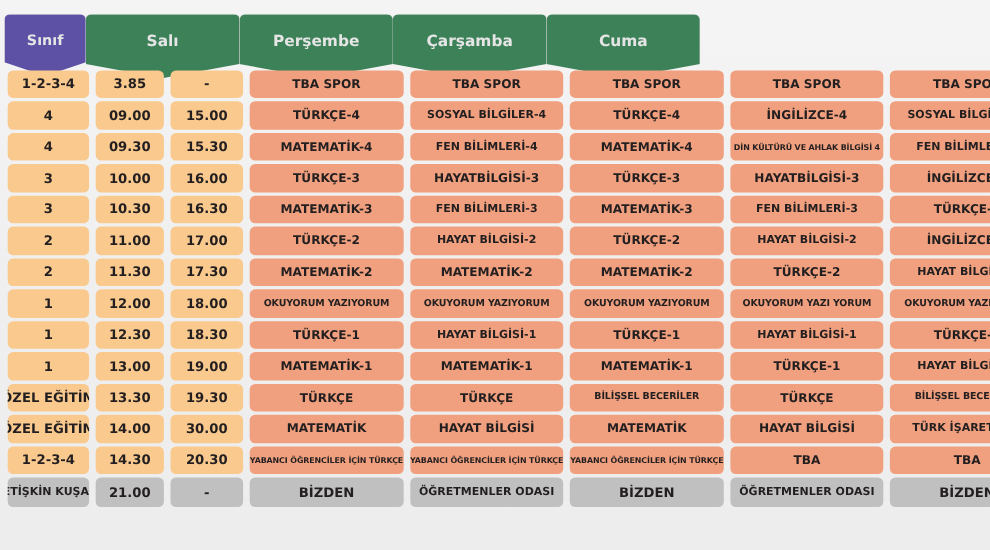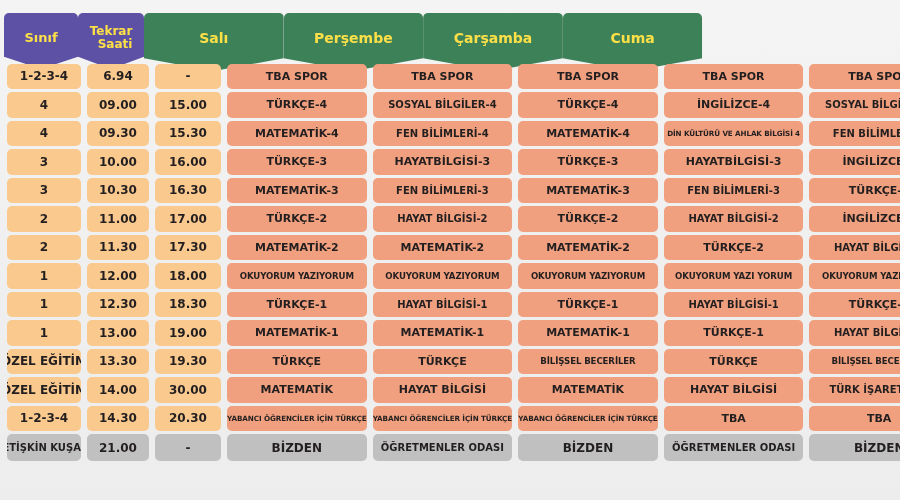--- a/index.html
+++ b/index.html
@@ -42,22 +42,22 @@
     justify-content: center;
   }
 
   .banner {
     margin-top: 13px;
     width: 100%;
     height: 50px;
     display: flex;
     align-items: center;
     justify-content: center;
-    text-align: right;
-    color: #fde047;
+    text-align: center;
+    color: #e5e5e5;
     font-weight: bold;
     line-height: 1.05;
     border-radius: 5px 5px 0 0;
     -webkit-clip-path: polygon(0 0, 100% 0, 100% 78%, 50% 100%, 0 78%);
     clip-path: polygon(0 0, 100% 0, 100% 78%, 50% 100%, 0 78%);
     box-shadow: 0 1px 2px rgba(0,0,0,0.18);
   }
   .banner.meta  { background: #5c51a5; font-size: 13px; padding-bottom: 6px; }
   .banner.day   { background: #3d8158; font-size: 14px; padding-bottom: 8px; }
 
@@ -112,43 +112,39 @@
 </head>
 <body>
 
 <div id="schedule-root">
 
   <div class="header-row">
     <div class="spacer-left"></div>
     <div class="hdr-cell c-sinif">
       <div class="banner meta">Sınıf</div>
     </div>
-    <div class="hdr-cell c-tekrar">
-      <div class="banner meta two-line" style="white-space:pre-line">Tekrar
-Saati</div>
-    </div>
     <div class="hdr-cell c-day">
       <div class="banner day">Salı</div>
     </div>
     <div class="hdr-cell c-day">
       <div class="banner day">Perşembe</div>
     </div>
     <div class="hdr-cell c-day">
       <div class="banner day">Çarşamba</div>
     </div>
     <div class="hdr-cell c-day">
       <div class="banner day">Cuma</div>
     </div>
   </div>
 
   <div class="grid" id="grid-body">
       <div class="row">
         <div class="spacer-left"></div>
         <div class="cell meta c-sinif">1-2-3-4</div>
-        <div class="cell meta c-saat">6.94</div>
+        <div class="cell meta c-saat">3.85</div>
         <div class="cell meta c-tekrar">-</div>
         <div class="cell lesson c-day">TBA SPOR</div>
         <div class="cell lesson c-day">TBA SPOR</div>
         <div class="cell lesson c-day">TBA SPOR</div>
         <div class="cell lesson c-day">TBA SPOR</div>
         <div class="cell lesson c-day">TBA SPOR</div>
       </div>
       <div class="row">
         <div class="spacer-left"></div>
         <div class="cell meta c-sinif">4</div>

